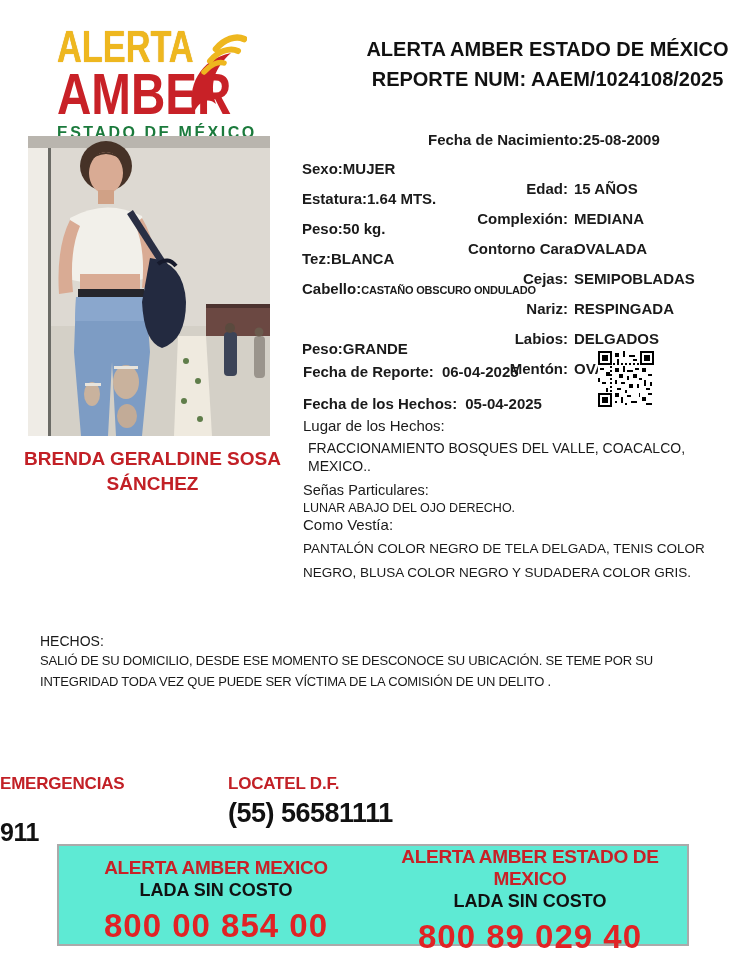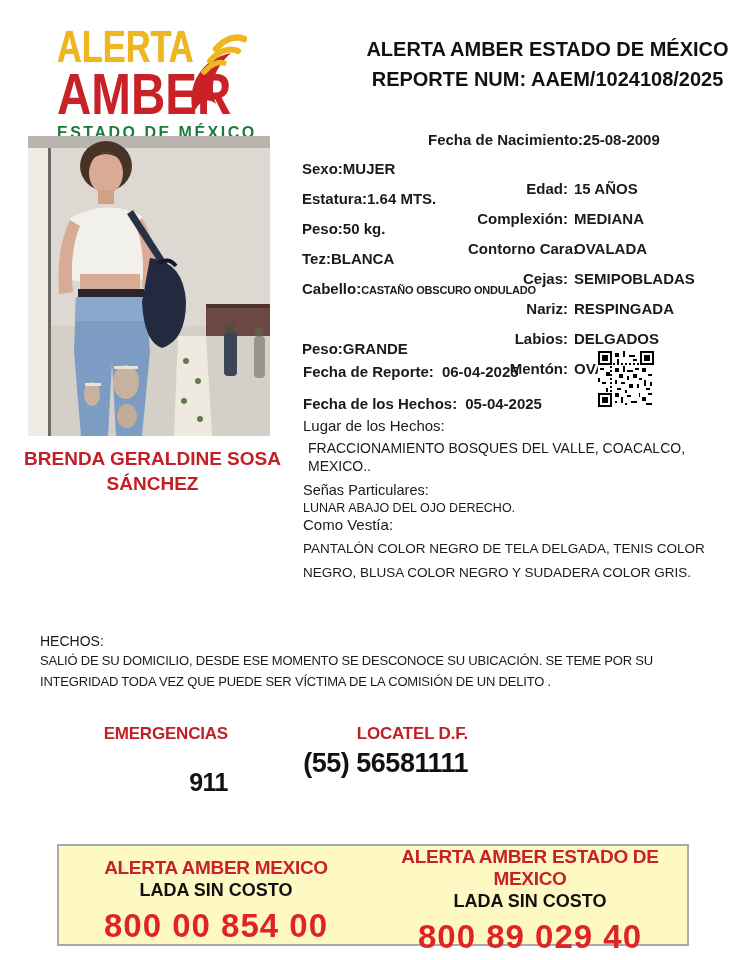--- a/index.html
+++ b/index.html
@@ -55,29 +55,29 @@
 
   .cloth { position:absolute; left:303px; top:516px; width:440px; }
   .cloth .sec-val { margin-top:4px; font-size:13.5px; line-height:23.5px; }
 
   
   .hechos { position:absolute; left:40px; top:633px; width:692px; }
   .hechos .sec-lbl { font-size:14px; }
   .hechos .sec-val { margin-top:2px; font-size:13px; line-height:20.5px; letter-spacing:-0.2px; }
 
   
-  .phones { position:absolute; left:0; top:724px; width:668px; display:grid;
-            grid-template-columns:228px 240px 274px; text-align:right; }
+  .phones { position:absolute; left:0; top:774px; width:668px; display:grid;
+            grid-template-columns:228px 240px 274px; text-align:left; }
   .ph-name { color:#c22026; font-size:17px; font-weight:bold; letter-spacing:-0.2px; }
   .ph-num { color:#111; font-weight:bold; margin-top:4px; font-size:27px; letter-spacing:-0.5px; }
   .phcol:nth-child(1) .ph-num { font-size:25px;margin-top:24px; }
 
   
   .fbox { position:absolute; left:57px; top:844px; width:632px; height:102px;
-          border:2px solid #aaaaaa; background:#fef9c3; display:grid; grid-template-columns:1fr 1fr;
+          border:2px solid #aaaaaa; background:#5eead4; display:grid; grid-template-columns:1fr 1fr;
           align-items:center; text-align:center; }
   .fb-title { color:#c82127; font-size:19px; font-weight:bold; letter-spacing:-0.3px; }
   .fb-sub { color:#111; font-size:18px; font-weight:bold; margin-top:1px; }
   .fb-num { color:#e02325; font-size:33px; font-weight:bold; margin-top:6px; letter-spacing:1px; }
 </style>
 </head>
 <body>
 
 <div class="page">
 

